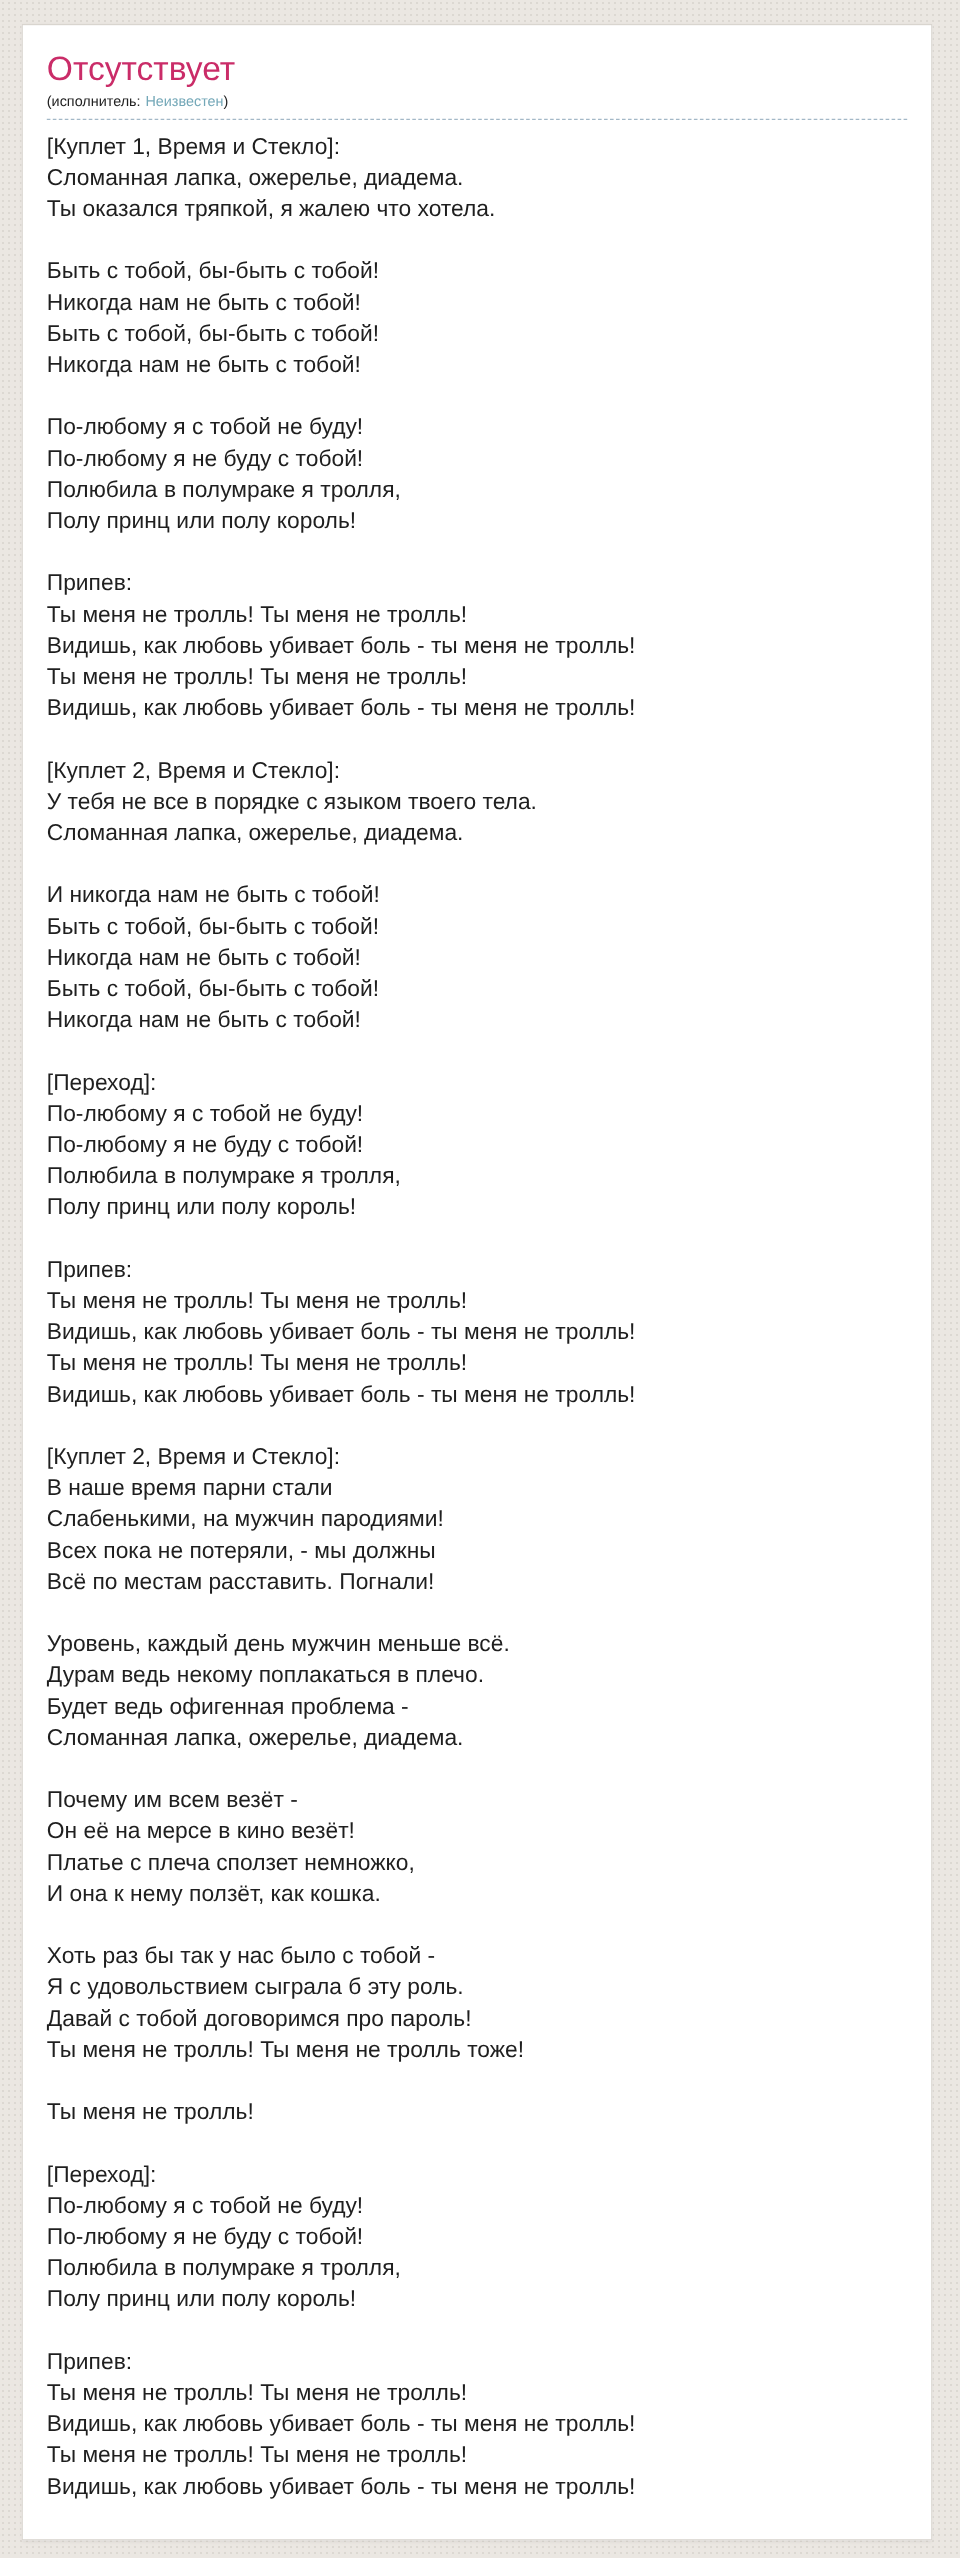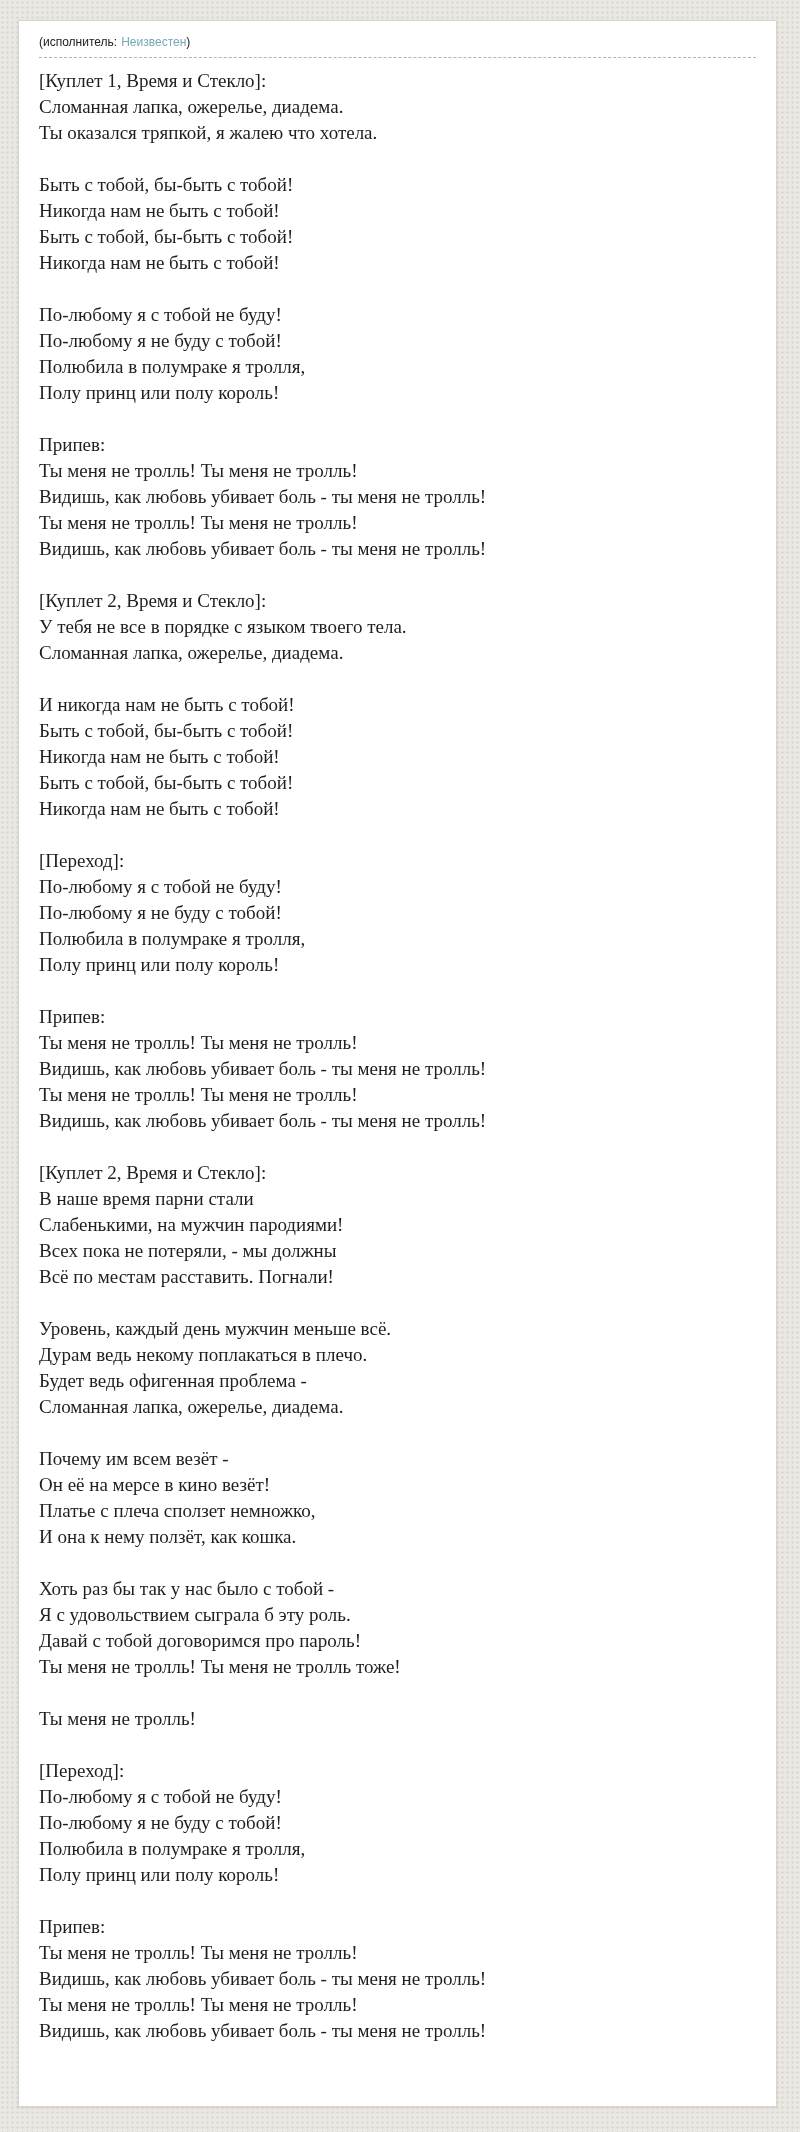--- a/index.html
+++ b/index.html
@@ -47,27 +47,27 @@
     text-decoration: none;
     margin-left: 4px;
     cursor: pointer;
   }
   .lyrics {
     margin-top: 10px;
     font-size: 19px;
     line-height: 26px;
     color: #1f1f1f;
     white-space: pre-line;
-    font-family: Liberation Serif, serif;
   }
 </style>
 </head>
 <body>
 
 <div class="card">
+  <h1 class="song-title">Отсутствует</h1>
 
   <div class="artist-line"><span>(исполнитель:</span><a class="artist-link">Неизвестен</a><span>)</span></div>
 
   <div class="lyrics">[Куплет 1, Время и Стекло]:
 Сломанная лапка, ожерелье, диадема.
 Ты оказался тряпкой, я жалею что хотела.
 
 Быть с тобой, бы-быть с тобой!
 Никогда нам не быть с тобой!
 Быть с тобой, бы-быть с тобой!

